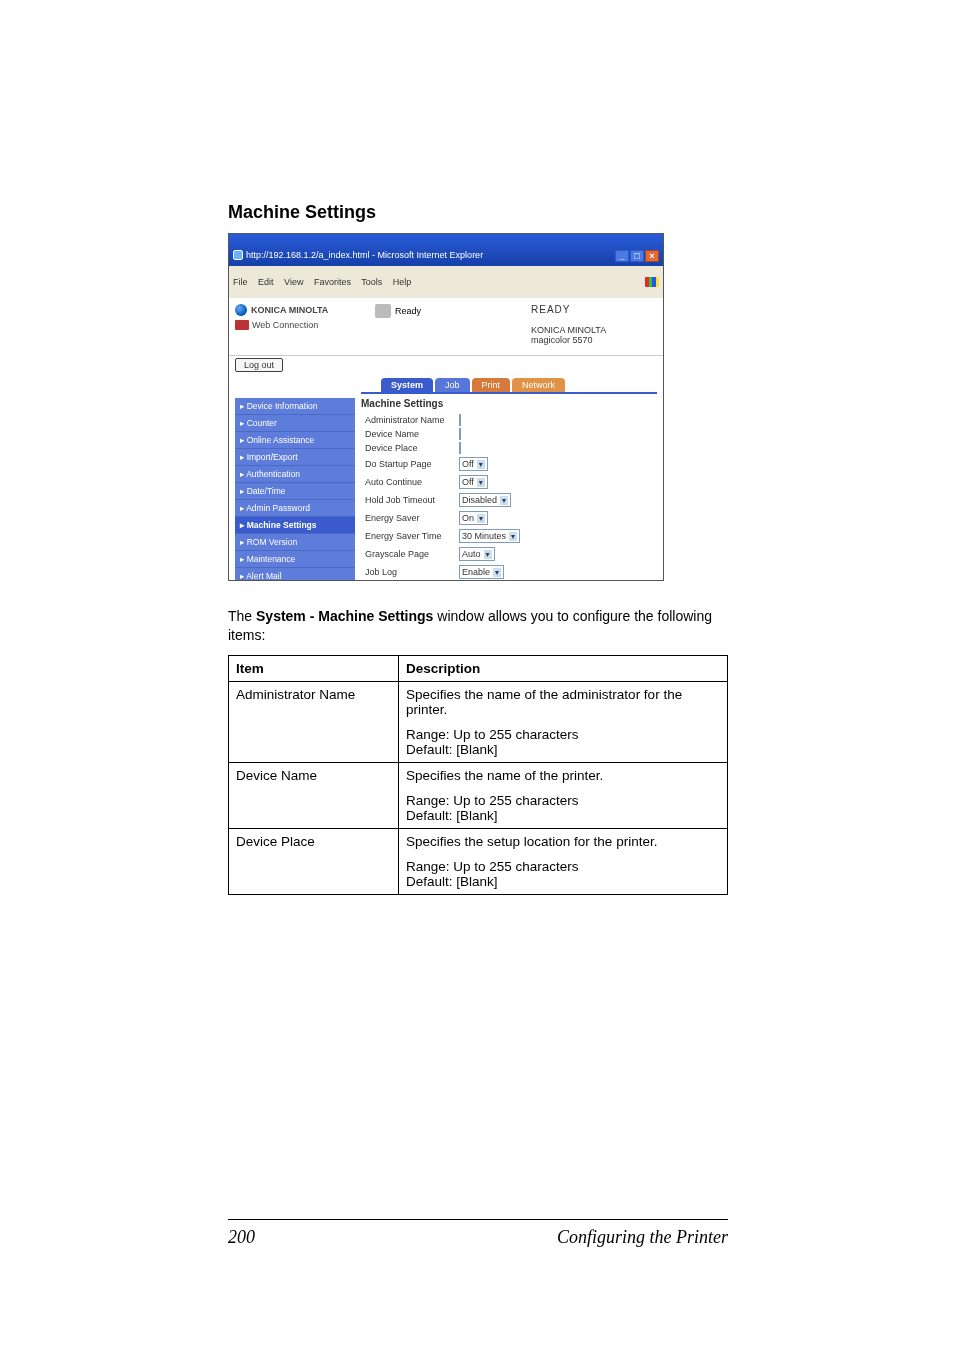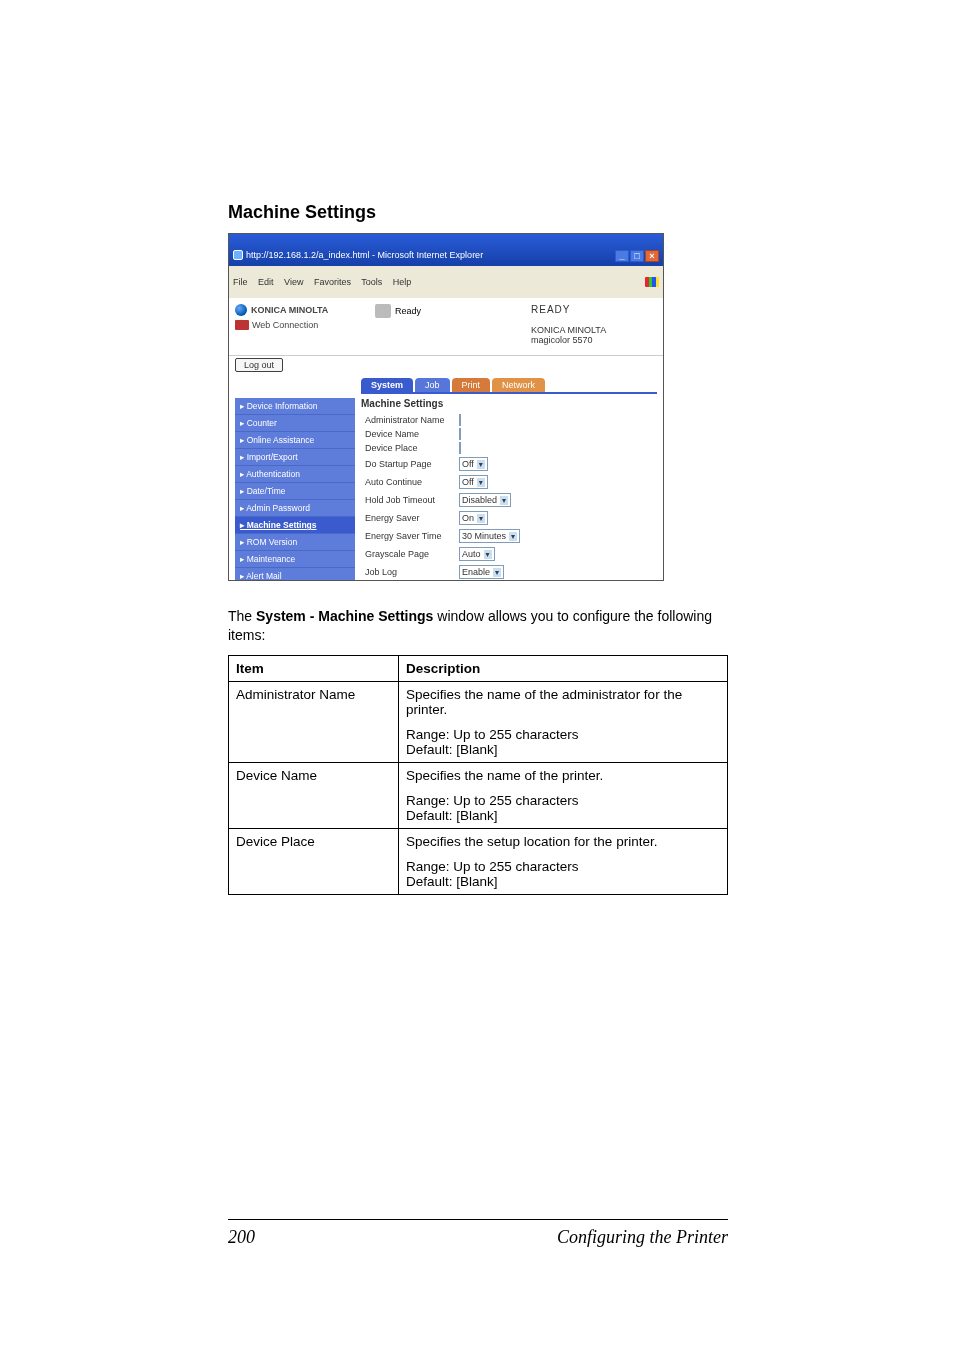--- a/index.html
+++ b/index.html
@@ -25,29 +25,29 @@
   .pagescope { display:flex;align-items:center;gap:3px;margin-top:4px;font-size:9px;color:#464646;}
   .pagescope .pslogo{width:14px;height:10px;background:#b33;border-radius:1px;display:inline-block;}
   .hdr-mid { width:150px; display:flex;align-items:center;gap:4px;}
   .hdr-mid .prn{width:16px;height:14px;background:#bbb;border-radius:2px;display:inline-block;}
   .hdr-right { flex:1; font-size:9px; color:#333; padding-left:6px;}
   .hdr-right .big{font-size:10px;letter-spacing:1px;margin-bottom:10px;display:block;}
   .logout-row { padding: 2px 6px 6px 6px;}
   .logout-btn { display:inline-block;border:1px solid #404040;border-radius:2px;background:#f6f6f6;padding:1px 8px;font-size:9px;color:#333;}
   .tabs-row { padding:0 6px; display:flex;gap:0;}
   .tab { padding:2px 10px;font-size:9px;color:#fff;border-top-left-radius:4px;border-top-right-radius:4px;}
-  .tab.sys{background:#3a5bcd;font-weight:bold;}
+  .tab.sys{background:#3a5bcd;font-weight:bold;margin-left:20px;}
   .tab.job{background:#5676da;margin-left:2px;}
   .tab.prt{background:#d57a3a;margin-left:2px;}
   .tab.net{background:#e09246;margin-left:2px;}
   .tab-underline{height:2px;background:#3a5bcd;margin:0 6px 4px 6px;}
   .body-area{display:flex;padding:0 6px 8px 6px;gap:4px;}
   .side-nav{width:120px;}
   .side-nav .nav-item{background:#5e7cd9;color:#fff;font-size:8.5px;padding:3px 5px;border-bottom:1px solid #4a68c8;display:block;}
-  .side-nav .nav-item.active{background:#3a5bcd;font-weight:bold;text-decoration:underline;}
+  .side-nav .nav-item.active{background:#3a5bcd;font-weight:bold;}
   .main-panel{flex:1;}
   .panel-title{font-size:10px;font-weight:bold;color:#333;margin:0 0 4px 2px;}
   .form-rows{border:0;}
   .form-rows .row{display:flex;align-items:center;font-size:9px;color:#333;padding:2px 0;}
   .form-rows .lbl{width:100px;padding-left:6px;}
   .form-rows .ctrl{flex:1;}
   .txt-in{width:130px;height:14px;border:1px solid #7f9db9;background:#fff;}
   .sel{border:1px solid #7f9db9;background:#fff;font-size:9px;padding:0 2px;display:inline-flex;align-items:center;gap:3px;height:14px;}
   .sel .arrow{background:#cde;padding:0 2px;font-size:8px;color:#246;}
   .btn-row{padding:6px 6px 0 0;display:flex;justify-content:flex-end;gap:4px;}

